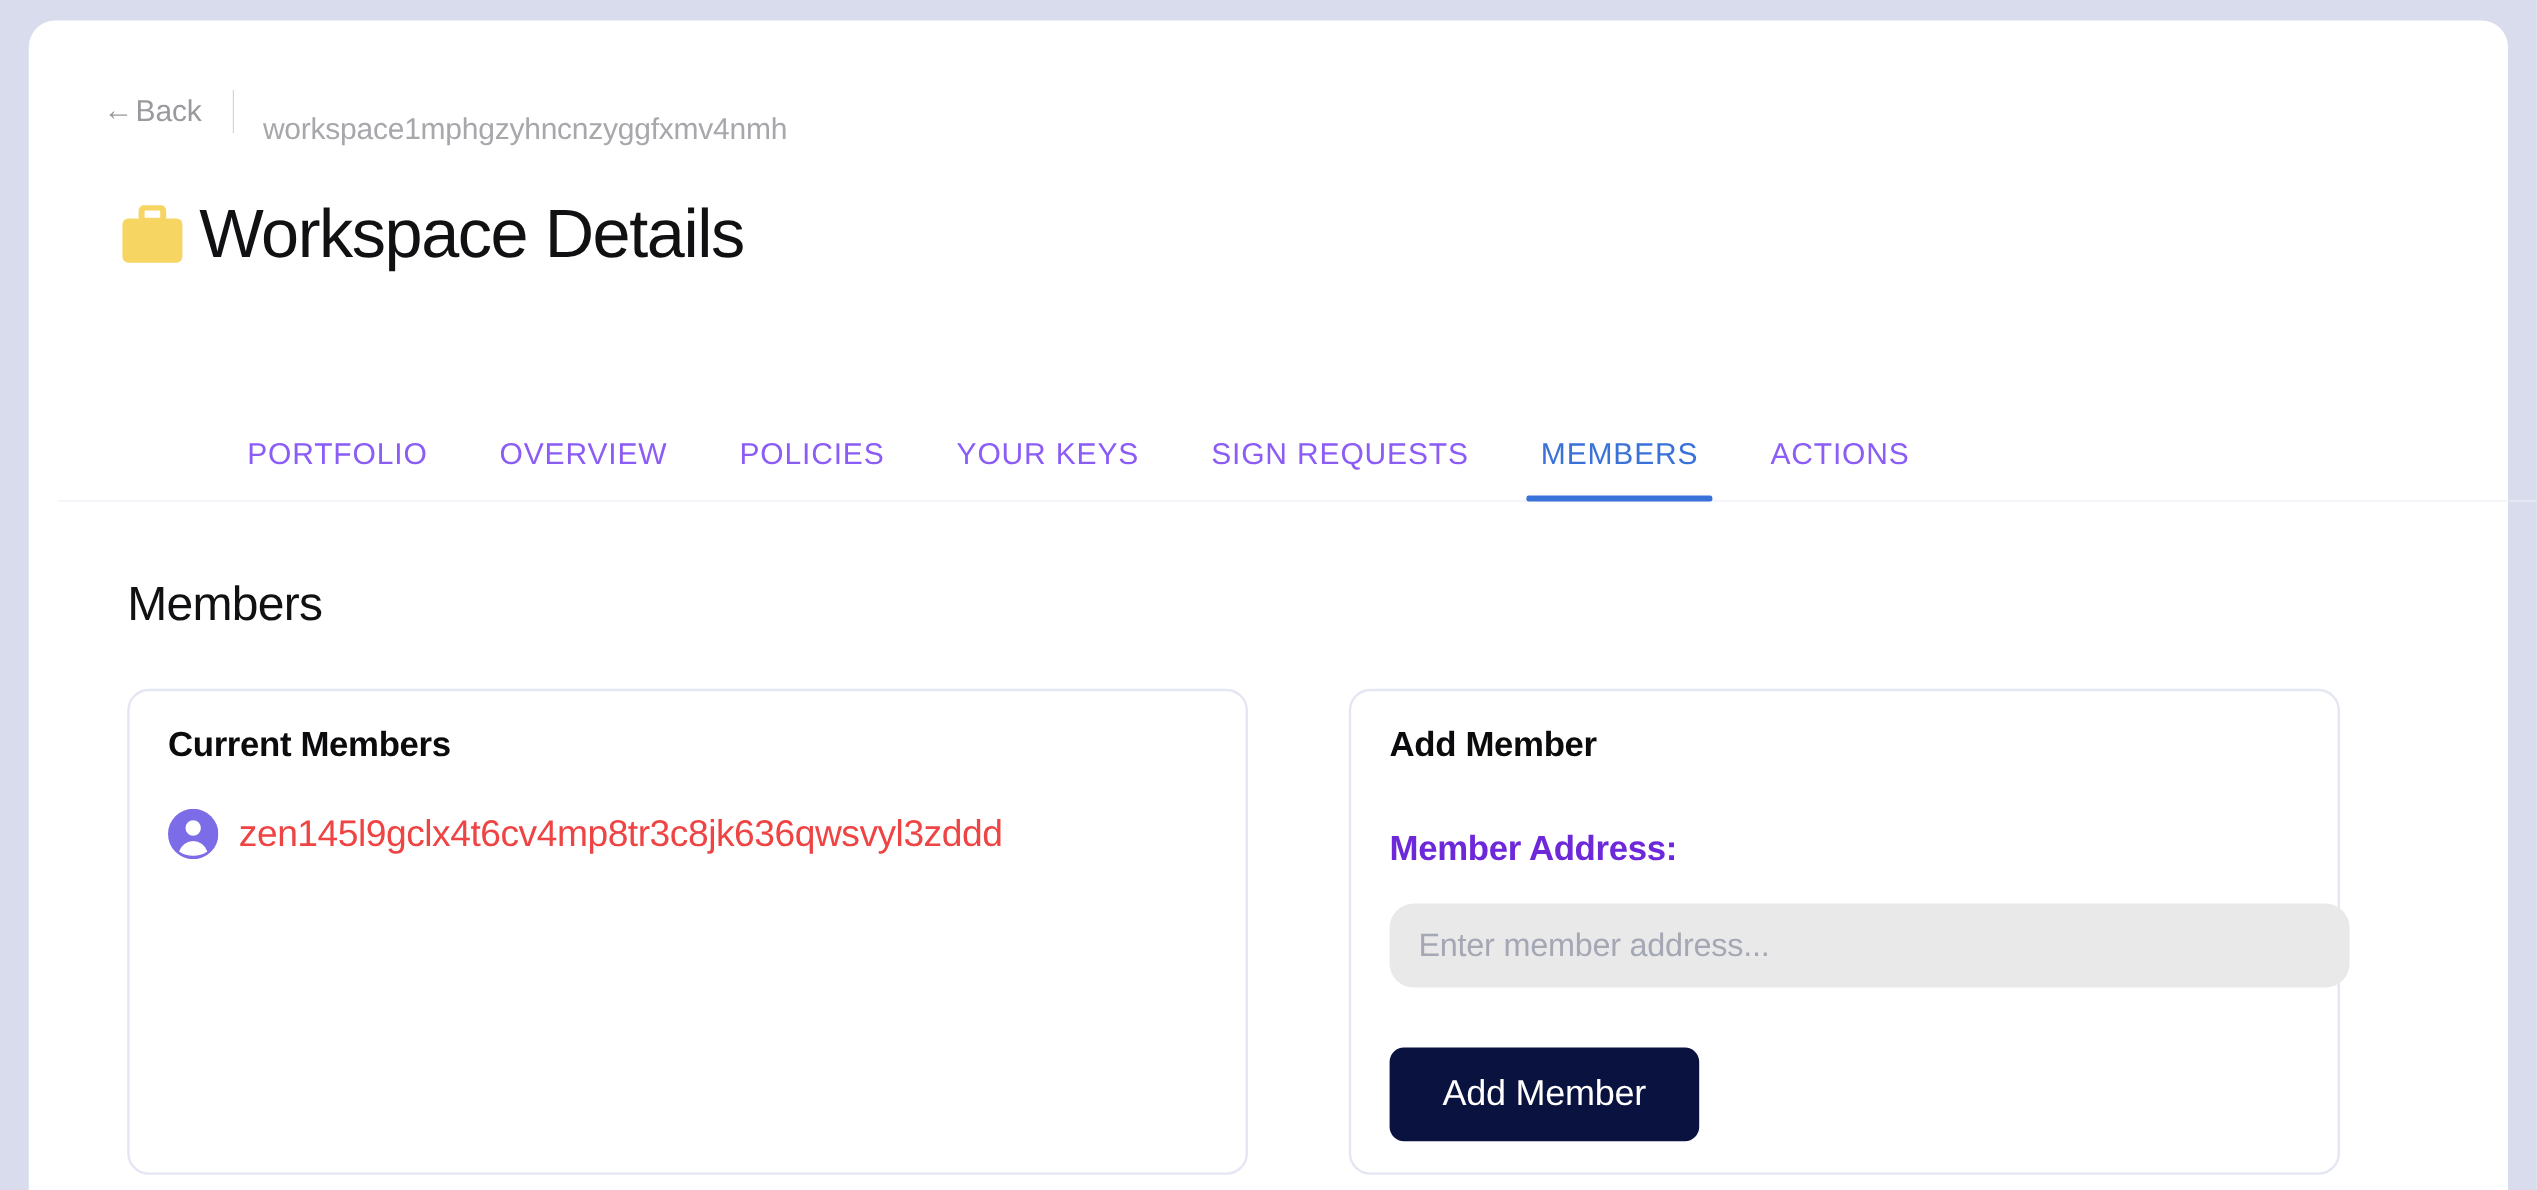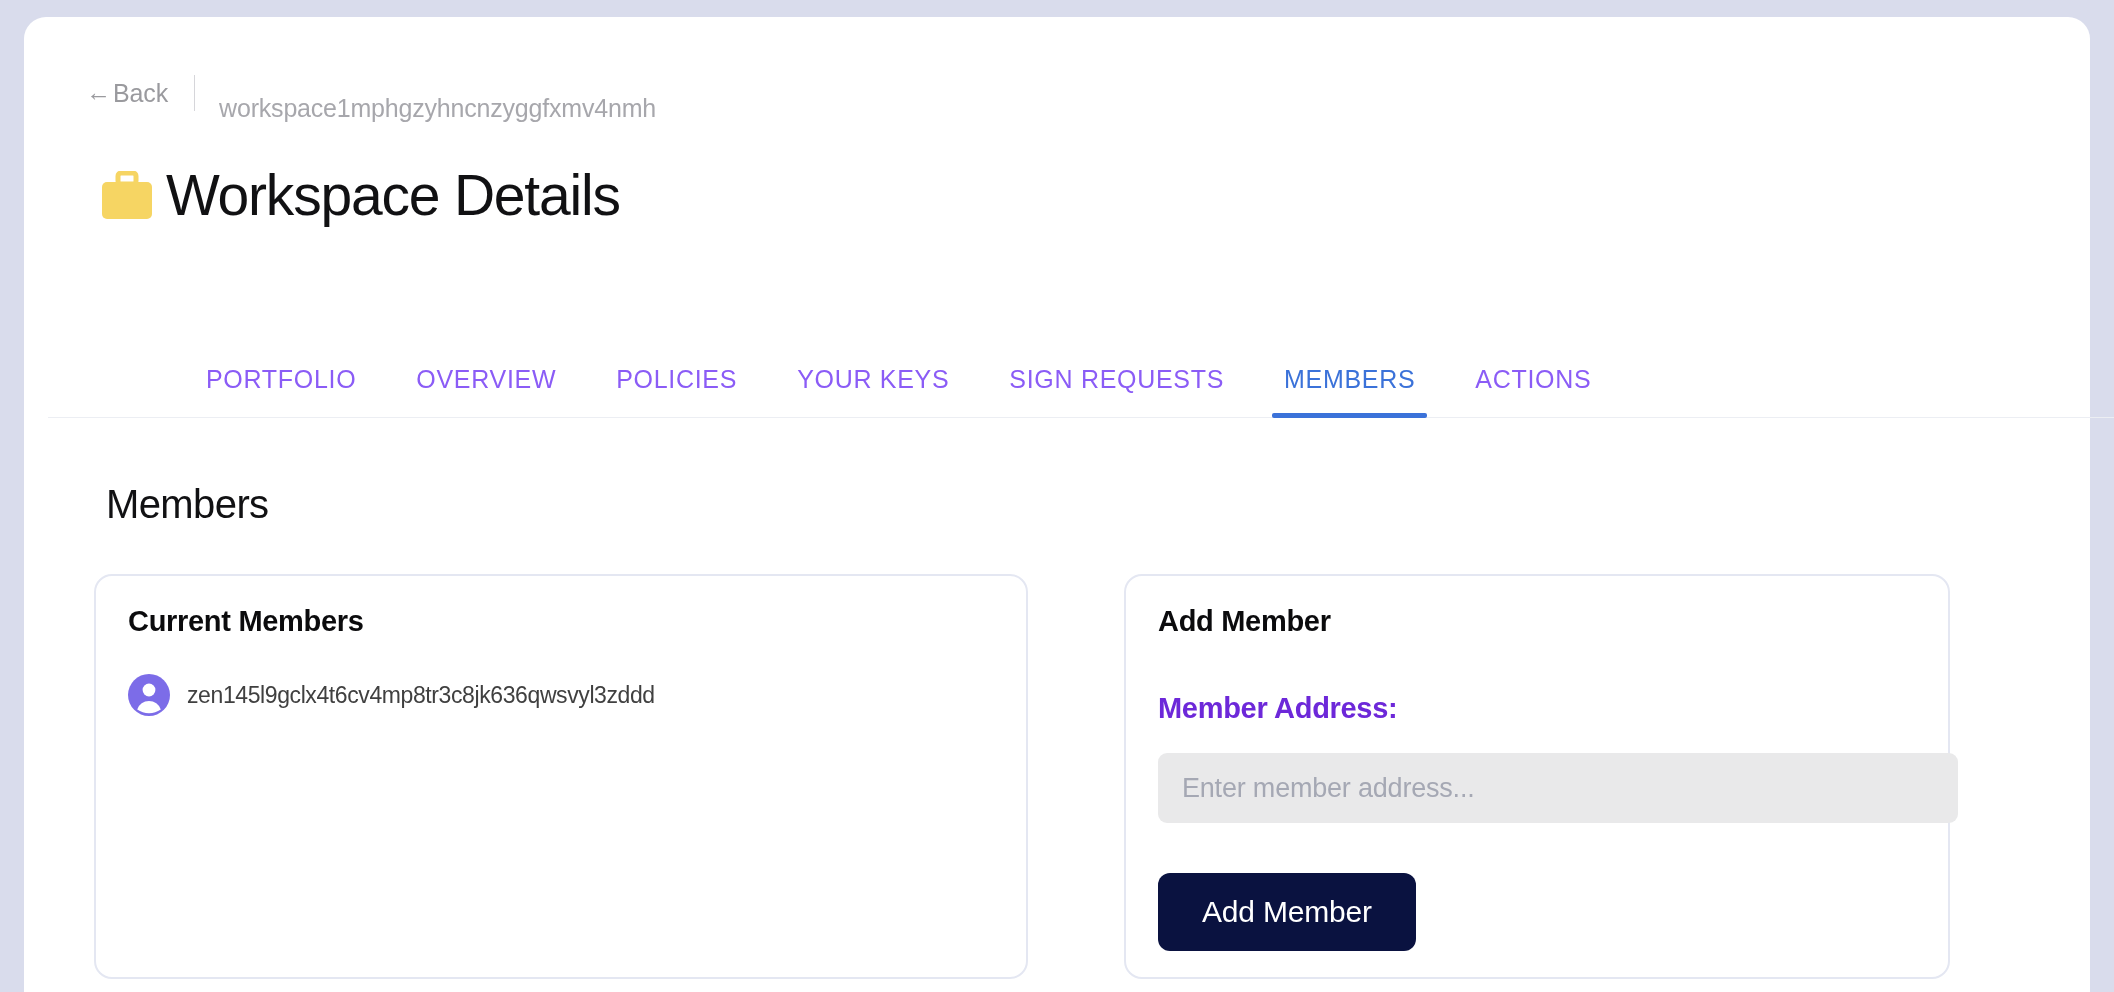--- a/index.html
+++ b/index.html
@@ -140,21 +140,21 @@
   }
 
   
   .panel {
     position: absolute;
     background: #ffffff;
     border: 2px solid #e4e7f2;
     border-radius: 18px;
   }
   .panel-members {
-    left: 70px;
+    left: 82px;
     top: 557px;
     width: 934px;
     height: 405px;
   }
   .panel-add {
     left: 1100px;
     top: 557px;
     width: 826px;
     height: 405px;
   }
@@ -172,22 +172,22 @@
   .member-row {
     position: absolute;
     left: 32px;
     top: 98px;
     display: flex;
     align-items: center;
     gap: 17px;
   }
   .avatar-icon { width: 42px; height: 42px; display: block; flex: none; }
   .member-address {
-    font-size: 23px;
-    color: #404040;
+    font-size: 31px;
+    color: #ef4444;
     letter-spacing: -0.4px;
     white-space: nowrap;
   }
 
   
   .field-label {
     position: absolute;
     left: 32px;
     top: 116px;
     font-size: 29px;
@@ -196,21 +196,21 @@
     letter-spacing: -0.3px;
   }
   .address-input {
     position: absolute;
     left: 32px;
     top: 177px;
     width: 800px;
     height: 70px;
     background: #e9e9ea;
     border: none;
-    border-radius: 9px;
+    border-radius: 20px;
     padding: 0 24px;
     font-size: 27px;
     font-family: inherit;
     color: #2b2b30;
     letter-spacing: -0.2px;
     outline: none;
   }
   .address-input::placeholter { color: #a5a8b4; }
   .address-input::placeholder { color: #a5a8b4; }
 

